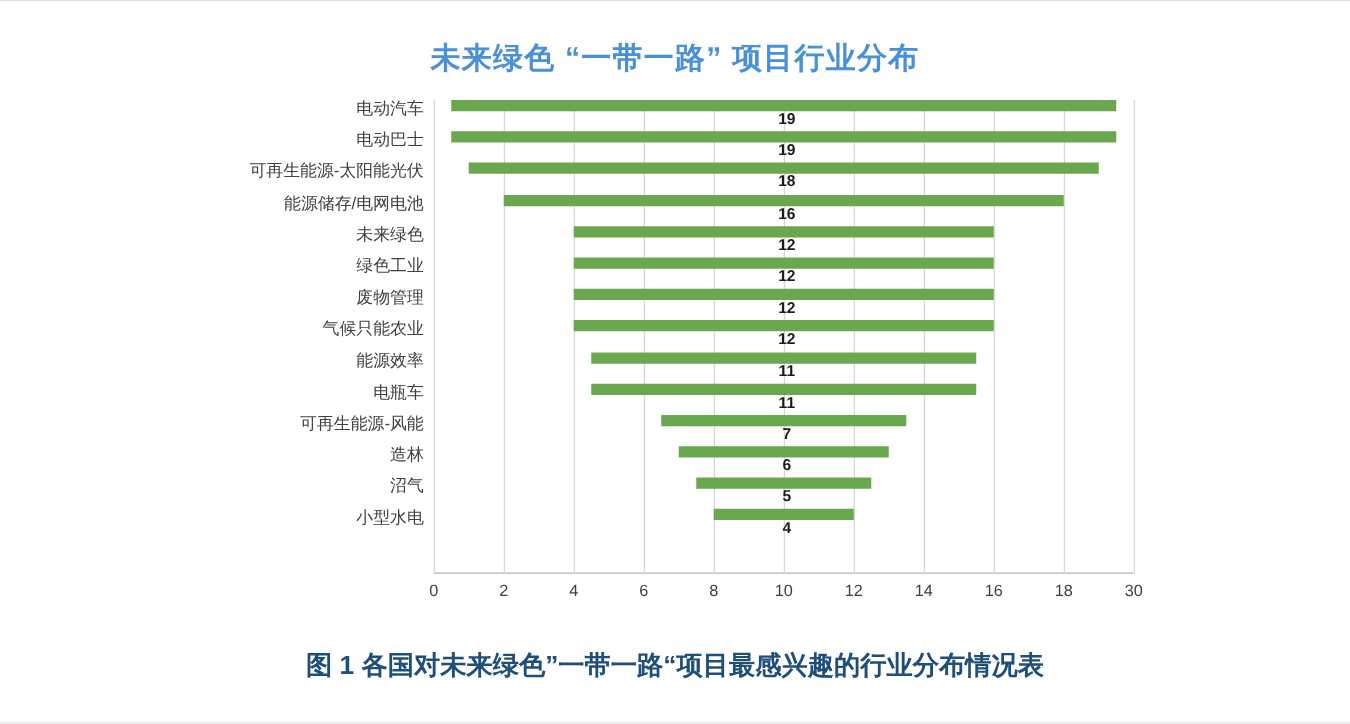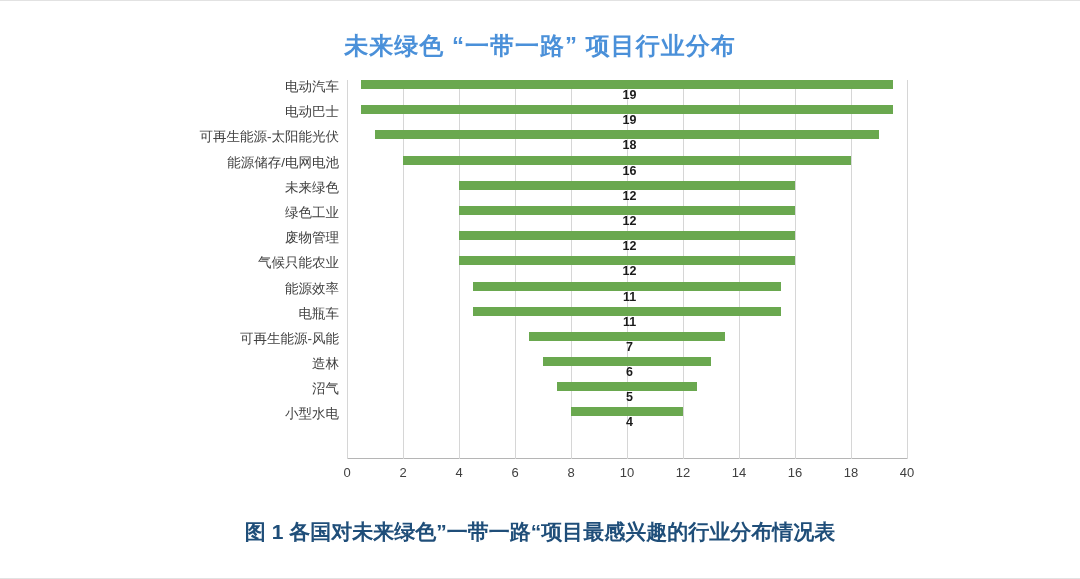--- a/index.html
+++ b/index.html
@@ -214,20 +214,20 @@
         <div class="x-tick" style="left: 0px;">0</div>
         <div class="x-tick" style="left: 56px;">2</div>
         <div class="x-tick" style="left: 112px;">4</div>
         <div class="x-tick" style="left: 168px;">6</div>
         <div class="x-tick" style="left: 224px;">8</div>
         <div class="x-tick" style="left: 280px;">10</div>
         <div class="x-tick" style="left: 336px;">12</div>
         <div class="x-tick" style="left: 392px;">14</div>
         <div class="x-tick" style="left: 448px;">16</div>
         <div class="x-tick" style="left: 504px;">18</div>
-        <div class="x-tick" style="left: 560px;">40</div>
+        <div class="x-tick" style="left: 560px;">30</div>
       </div>
   </div>
 
   <div class="caption">图 1  各国对未来绿色”一带一路“项目最感兴趣的行业分布情况表</div>
 
   <div class="hline" style="top:578px;"></div>
 </div>
 
 </body></html>

